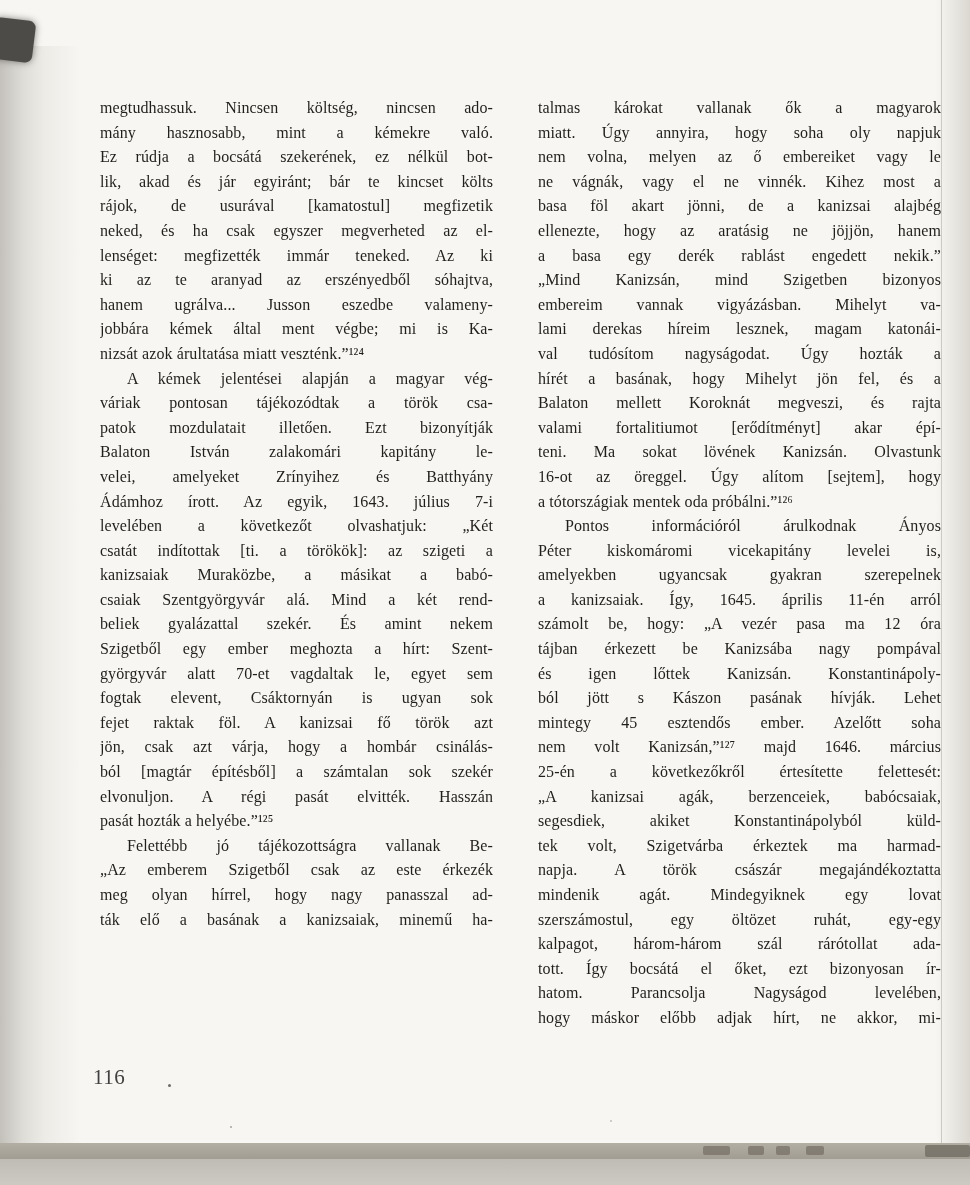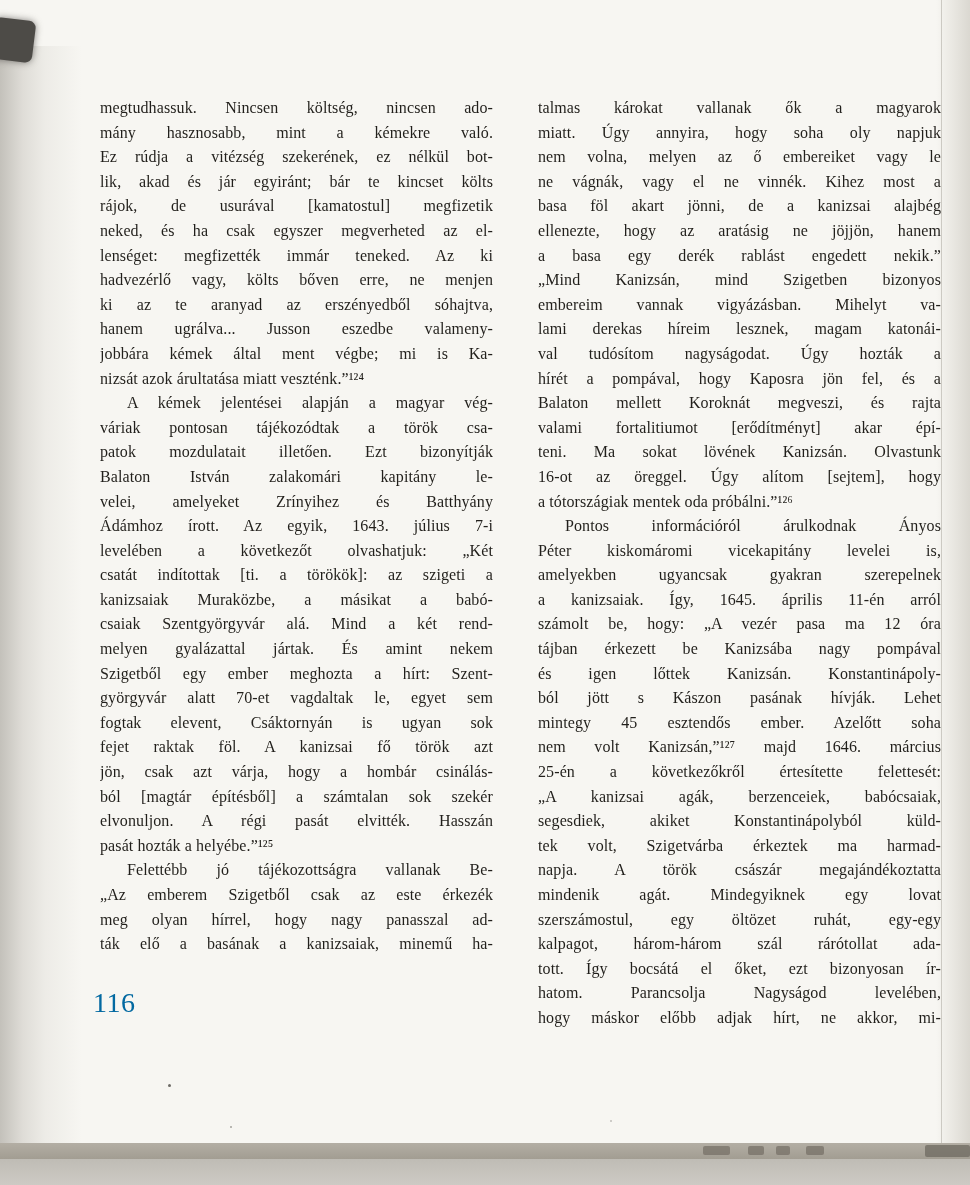--- a/index.html
+++ b/index.html
@@ -95,61 +95,60 @@
     line-height: 24.6px;
     text-align: justify;
     text-align-last: justify;
     overflow: hidden;
     white-space: nowrap;
   }
   .line.nojust { text-align: left; text-align-last: left; }
   .line.indent { text-indent: 27px; }
   .page-number {
     position: absolute;
-    left: 93px; top: 988px;
-    font-size: 28px;
+    left: 93px; top: 1062px;
+    font-size: 21px;
     line-height: 30px;
     letter-spacing: 0.5px;
-    color: #0369a1;
+    color: #404040;
   }
 </style>
 </head>
 <body>
 
 <div class="scan">
 
   <div class="edge-left"></div>
   <div class="top-left-mark"></div>
   <div class="edge-right"></div>
   <div class="edge-right-line"></div>
 
   <div class="col" id="col-left">
       <div class="line">megtudhassuk. Nincsen költség, nincsen ado-</div>
       <div class="line">mány hasznosabb, mint a kémekre való.</div>
-      <div class="line">Ez rúdja a vitézség szekerének, ez nélkül bot-</div>
+      <div class="line">Ez rúdja a bocsátá szekerének, ez nélkül bot-</div>
       <div class="line">lik, akad és jár egyiránt; bár te kincset költs</div>
       <div class="line">rájok, de usurával [kamatostul] megfizetik</div>
       <div class="line">neked, és ha csak egyszer megverheted az el-</div>
       <div class="line">lenséget: megfizették immár teneked. Az ki</div>
-      <div class="line">hadvezérlő vagy, költs bőven erre, ne menjen</div>
       <div class="line">ki az te aranyad az erszényedből sóhajtva,</div>
       <div class="line">hanem ugrálva... Jusson eszedbe valameny-</div>
       <div class="line">jobbára kémek által ment végbe; mi is Ka-</div>
       <div class="line nojust">nizsát azok árultatása miatt veszténk.”¹²⁴</div>
       <div class="line indent">A kémek jelentései alapján a magyar vég-</div>
       <div class="line">váriak pontosan tájékozódtak a török csa-</div>
       <div class="line">patok mozdulatait illetően. Ezt bizonyítják</div>
       <div class="line">Balaton István zalakomári kapitány le-</div>
       <div class="line">velei, amelyeket Zrínyihez és Batthyány</div>
       <div class="line">Ádámhoz írott. Az egyik, 1643. július 7-i</div>
       <div class="line">levelében a következőt olvashatjuk: „Két</div>
       <div class="line">csatát indítottak [ti. a törökök]: az szigeti a</div>
       <div class="line">kanizsaiak Muraközbe, a másikat a babó-</div>
       <div class="line">csaiak Szentgyörgyvár alá. Mind a két rend-</div>
-      <div class="line">melyen gyalázattal jártak. És amint nekem</div>
+      <div class="line">beliek gyalázattal szekér. És amint nekem</div>
       <div class="line">Szigetből egy ember meghozta a hírt: Szent-</div>
       <div class="line">györgyvár alatt 70-et vagdaltak le, egyet sem</div>
       <div class="line">fogtak elevent, Csáktornyán is ugyan sok</div>
       <div class="line">fejet raktak föl. A kanizsai fő török azt</div>
       <div class="line">jön, csak azt várja, hogy a hombár csinálás-</div>
       <div class="line">ból [magtár építésből] a számtalan sok szekér</div>
       <div class="line">elvonuljon. A régi pasát elvitték. Hasszán</div>
       <div class="line nojust">pasát hozták a helyébe.”¹²⁵</div>
       <div class="line indent">Felettébb jó tájékozottságra vallanak Be-</div>
       <div class="line">„Az emberem Szigetből csak az este érkezék</div>
@@ -161,21 +160,21 @@
       <div class="line">miatt. Úgy annyira, hogy soha oly napjuk</div>
       <div class="line">nem volna, melyen az ő embereiket vagy le</div>
       <div class="line">ne vágnák, vagy el ne vinnék. Kihez most a</div>
       <div class="line">basa föl akart jönni, de a kanizsai alajbég</div>
       <div class="line">ellenezte, hogy az aratásig ne jöjjön, hanem</div>
       <div class="line">a basa egy derék rablást engedett nekik.”</div>
       <div class="line">„Mind Kanizsán, mind Szigetben bizonyos</div>
       <div class="line">embereim vannak vigyázásban. Mihelyt va-</div>
       <div class="line">lami derekas híreim lesznek, magam katonái-</div>
       <div class="line">val tudósítom nagyságodat. Úgy hozták a</div>
-      <div class="line">hírét a pompával, hogy Kaposra jön fel, és a</div>
+      <div class="line">hírét a basának, hogy Mihelyt jön fel, és a</div>
       <div class="line">Balaton mellett Koroknát megveszi, és rajta</div>
       <div class="line">valami fortalitiumot [erődítményt] akar épí-</div>
       <div class="line">teni. Ma sokat lövének Kanizsán. Olvastunk</div>
       <div class="line">16-ot az öreggel. Úgy alítom [sejtem], hogy</div>
       <div class="line nojust">a tótországiak mentek oda próbálni.”¹²⁶</div>
       <div class="line indent">Pontos információról árulkodnak Ányos</div>
       <div class="line">Péter kiskomáromi vicekapitány levelei is,</div>
       <div class="line">amelyekben ugyancsak gyakran szerepelnek</div>
       <div class="line">a kanizsaiak. Így, 1645. április 11-én arról</div>
       <div class="line">számolt be, hogy: „A vezér pasa ma 12 óra</div>

